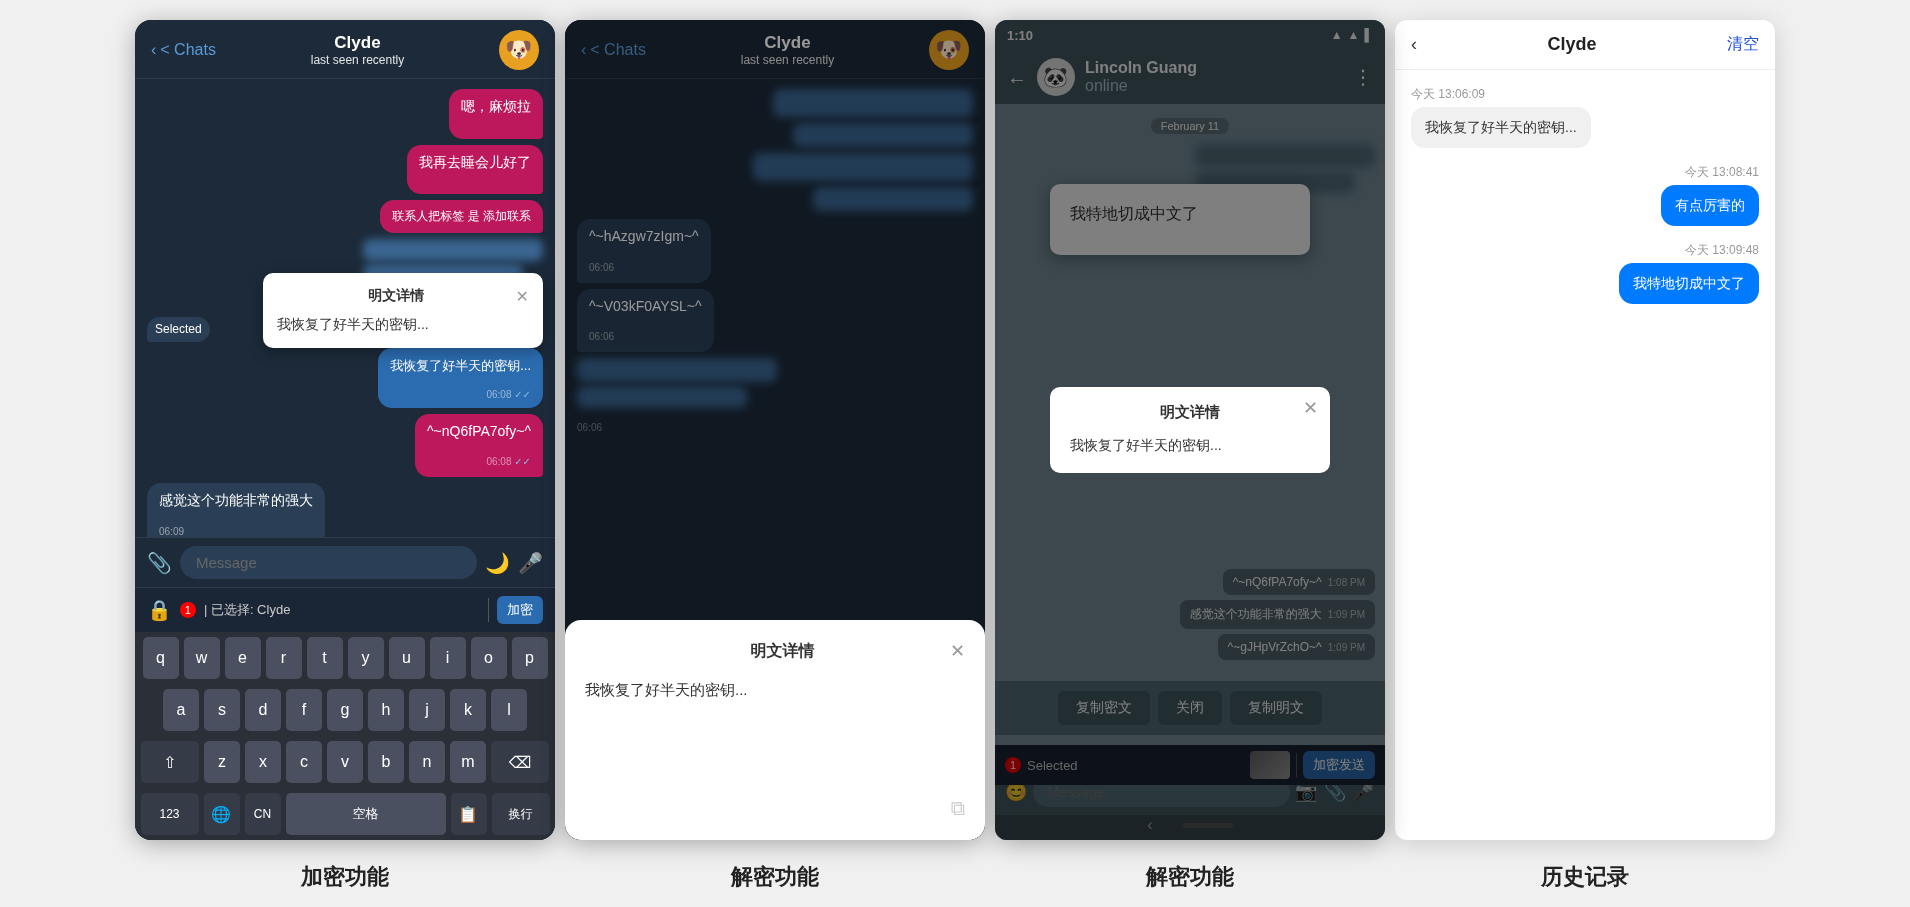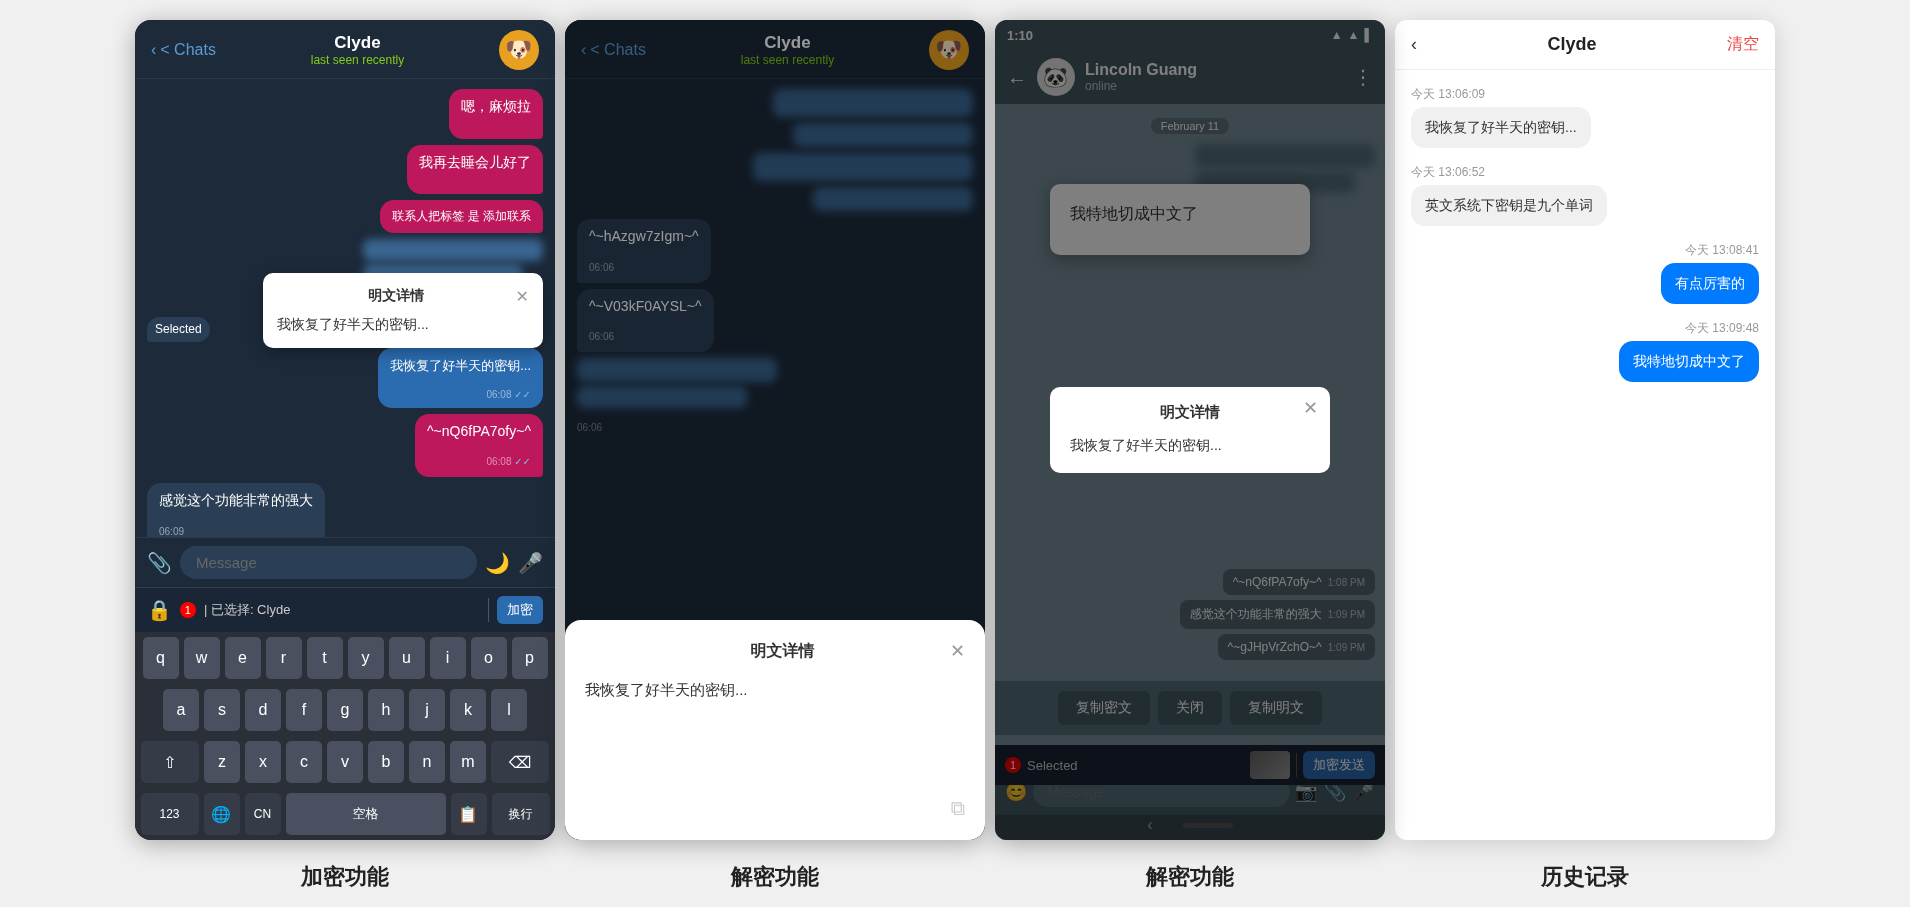--- a/index.html
+++ b/index.html
@@ -54,21 +54,21 @@
     }
     .chat-header .center-info {
       text-align: center;
     }
     .chat-header .center-info .name {
       color: #fff;
       font-size: 17px;
       font-weight: 600;
     }
     .chat-header .center-info .status {
-      color: #84cc16;
+      color: #e5e5e5;
       font-size: 12px;
       text-align: center;
     }
     .chat-header .avatar {
       width: 40px;
       height: 40px;
       border-radius: 50%;
       background: #e8a020;
       display: flex;
       align-items: center;
@@ -289,21 +289,21 @@
     }
     .android-chat-header .back { color: #fff; font-size: 20px; }
     .android-chat-header .avatar2 {
       width: 38px; height: 38px; border-radius: 50%;
       background: #e8e8e8;
       display: flex; align-items: center; justify-content: center;
       font-size: 20px; overflow: hidden;
     }
     .android-chat-header .info { flex: 1; }
     .android-chat-header .info .n { color: #fff; font-size: 16px; font-weight: 600; }
-    .android-chat-header .info .s { color: #b0c4ce; font-size: 12px; }
+    .android-chat-header .info .s { color: #b0c4ce; font-size: 16px; }
     .android-chat-header .menu { color: #fff; font-size: 20px; }
 
     .android-messages {
       flex: 1;
       background: #78909c;
       overflow: hidden;
       padding: 10px;
       display: flex;
       flex-direction: column;
       gap: 6px;
@@ -476,21 +476,21 @@
     }
     .history-header {
       padding: 14px 16px;
       display: flex;
       align-items: center;
       justify-content: space-between;
       border-bottom: 1px solid #eee;
     }
     .history-header .back { color: #333; font-size: 18px; }
     .history-header .title { font-size: 18px; font-weight: 600; color: #222; }
-    .history-header .clear { color: #ef4444; font-size: 16px; }
+    .history-header .clear { color: #1d4ed8; font-size: 16px; }
 
     .history-messages {
       flex: 1;
       padding: 16px;
       overflow: hidden;
       display: flex;
       flex-direction: column;
       gap: 16px;
     }
     .h-time { font-size: 12px; color: #999; margin-bottom: 4px; }
@@ -794,24 +794,20 @@
       <span class="clear">清空</span>
     </div>
 
     <div class="history-messages">
 
       <div class="h-msg-row left">
         <div class="h-time">今天 13:06:09</div>
         <div class="h-bubble left">我恢复了好半天的密钥...</div>
       </div>
 
-      <div class="h-msg-row left">
-        <div class="h-time">今天 13:06:52</div>
-        <div class="h-bubble left">英文系统下密钥是九个单词</div>
-      </div>
 
       <div class="h-msg-row right">
         <div class="h-time" style="text-align:center;">今天 13:08:41</div>
         <div class="h-bubble right">有点厉害的</div>
       </div>
 
       <div class="h-msg-row right">
         <div class="h-time" style="text-align:right;">今天 13:09:48</div>
         <div class="h-bubble right">我特地切成中文了</div>
       </div>

